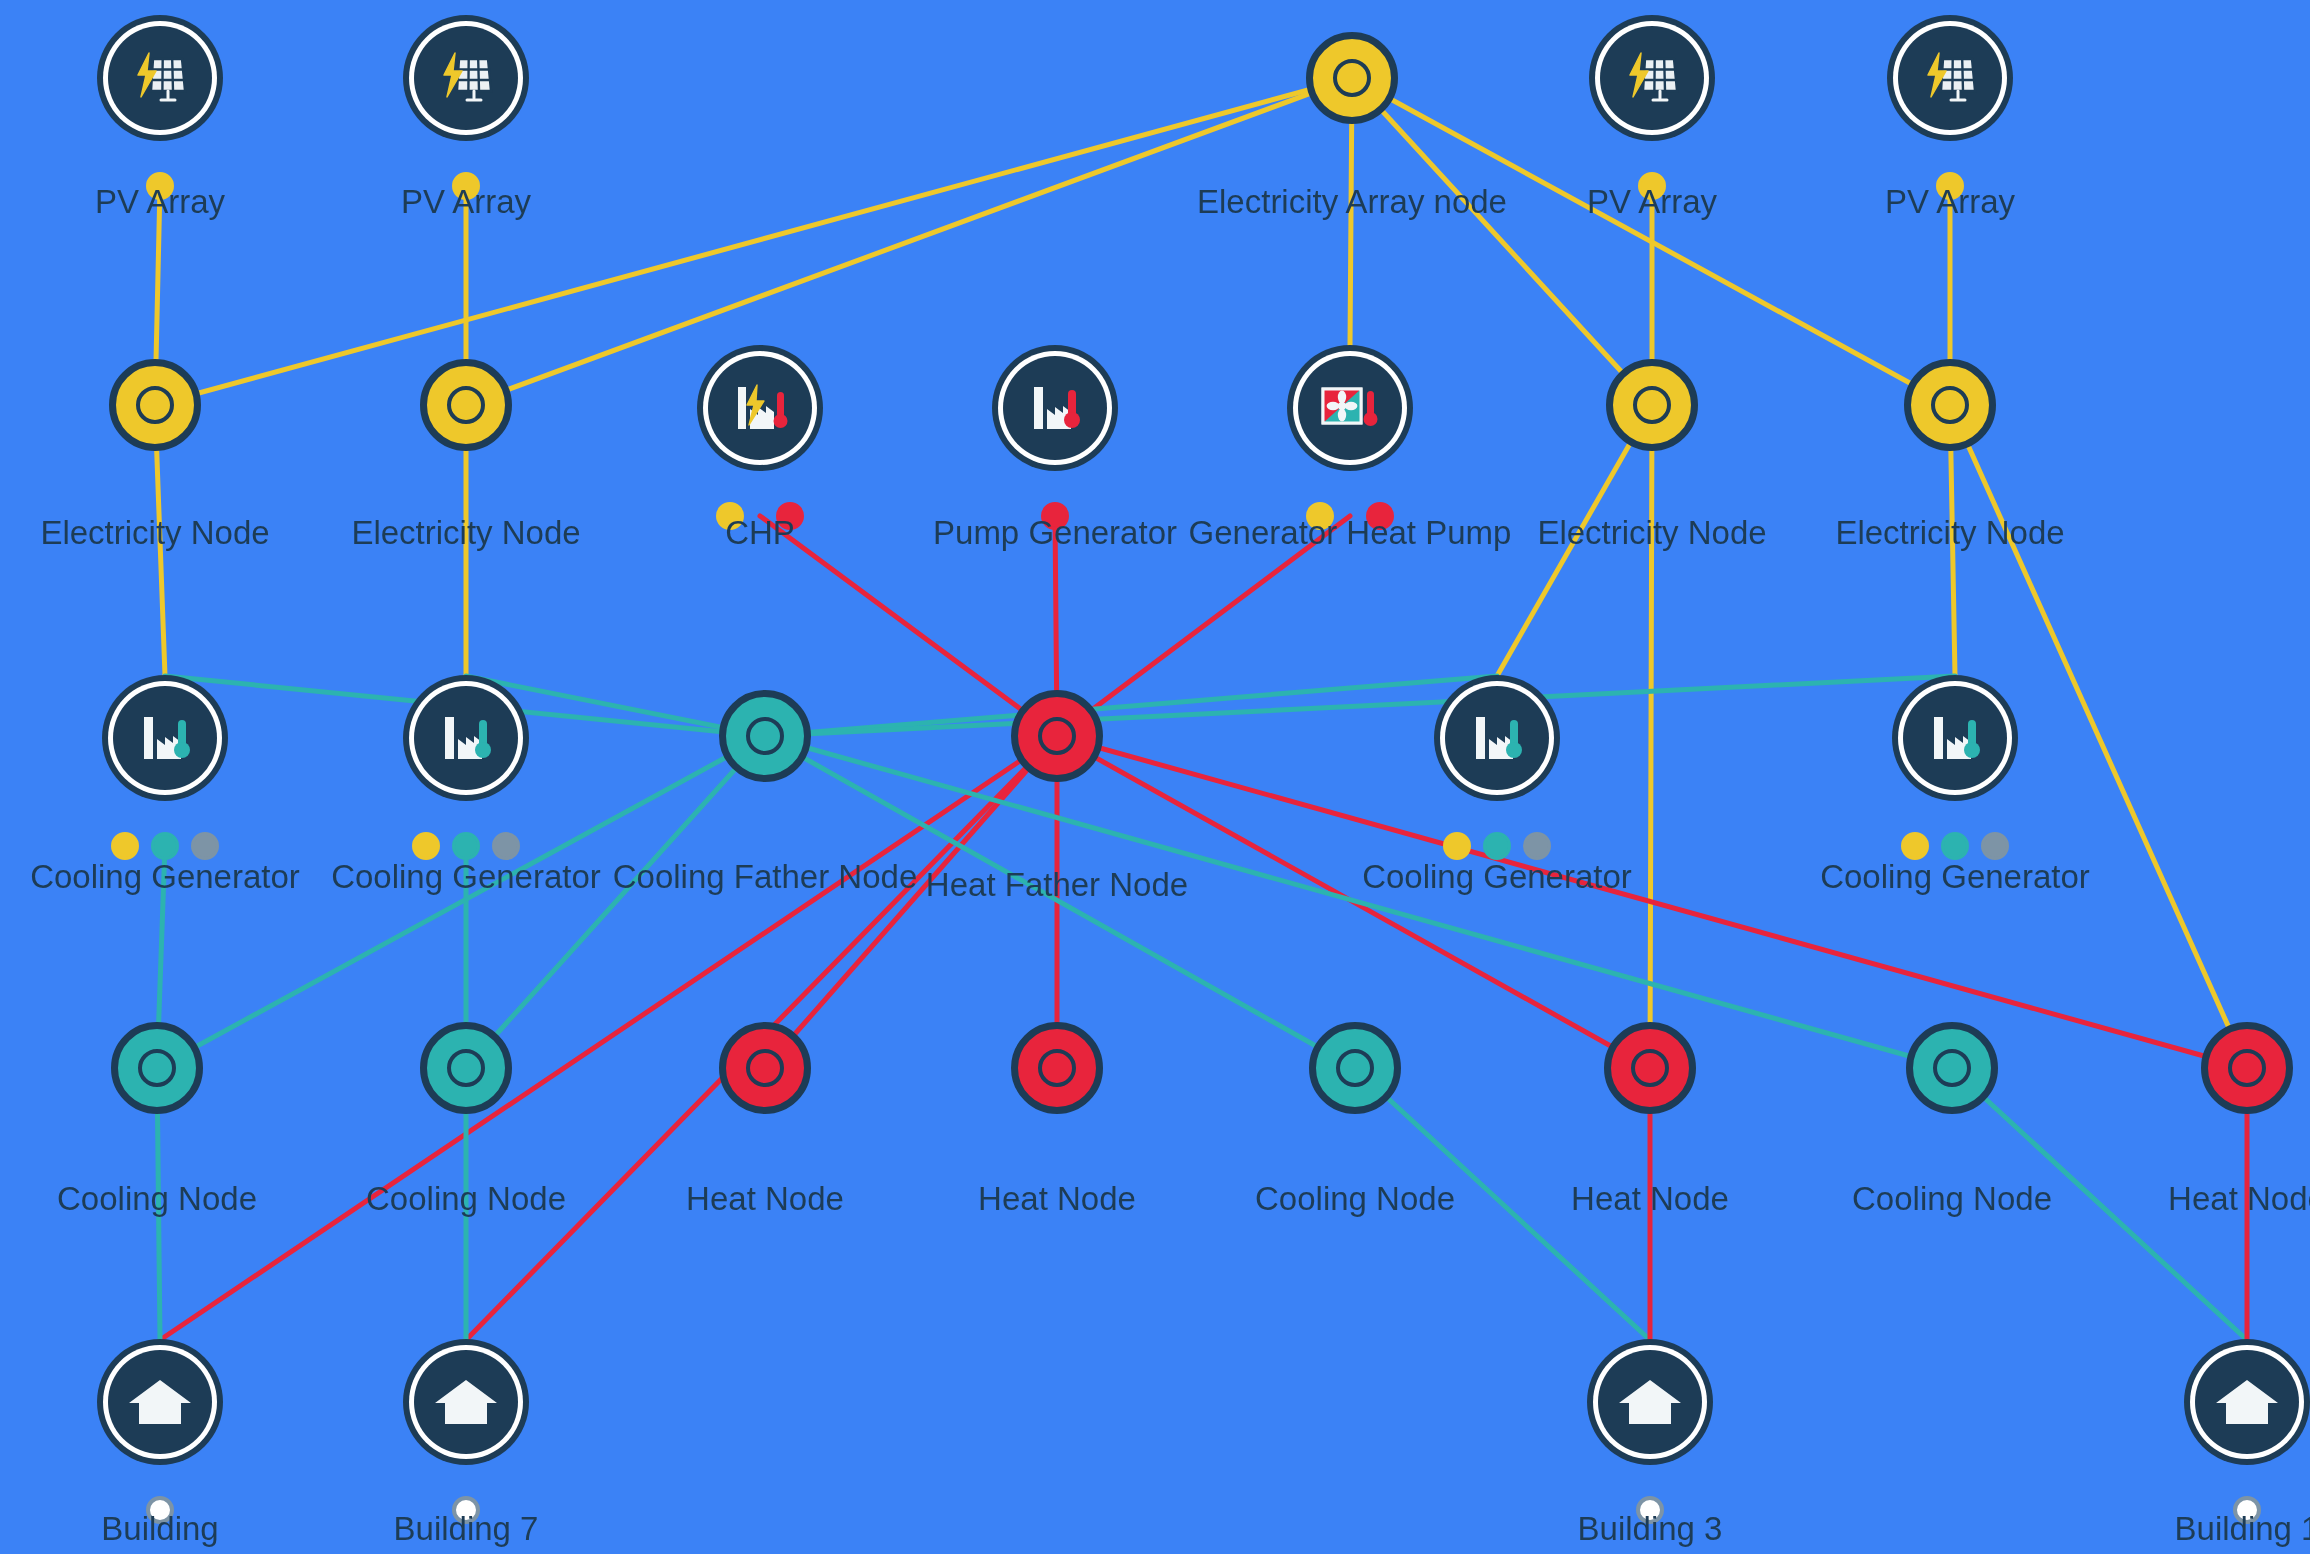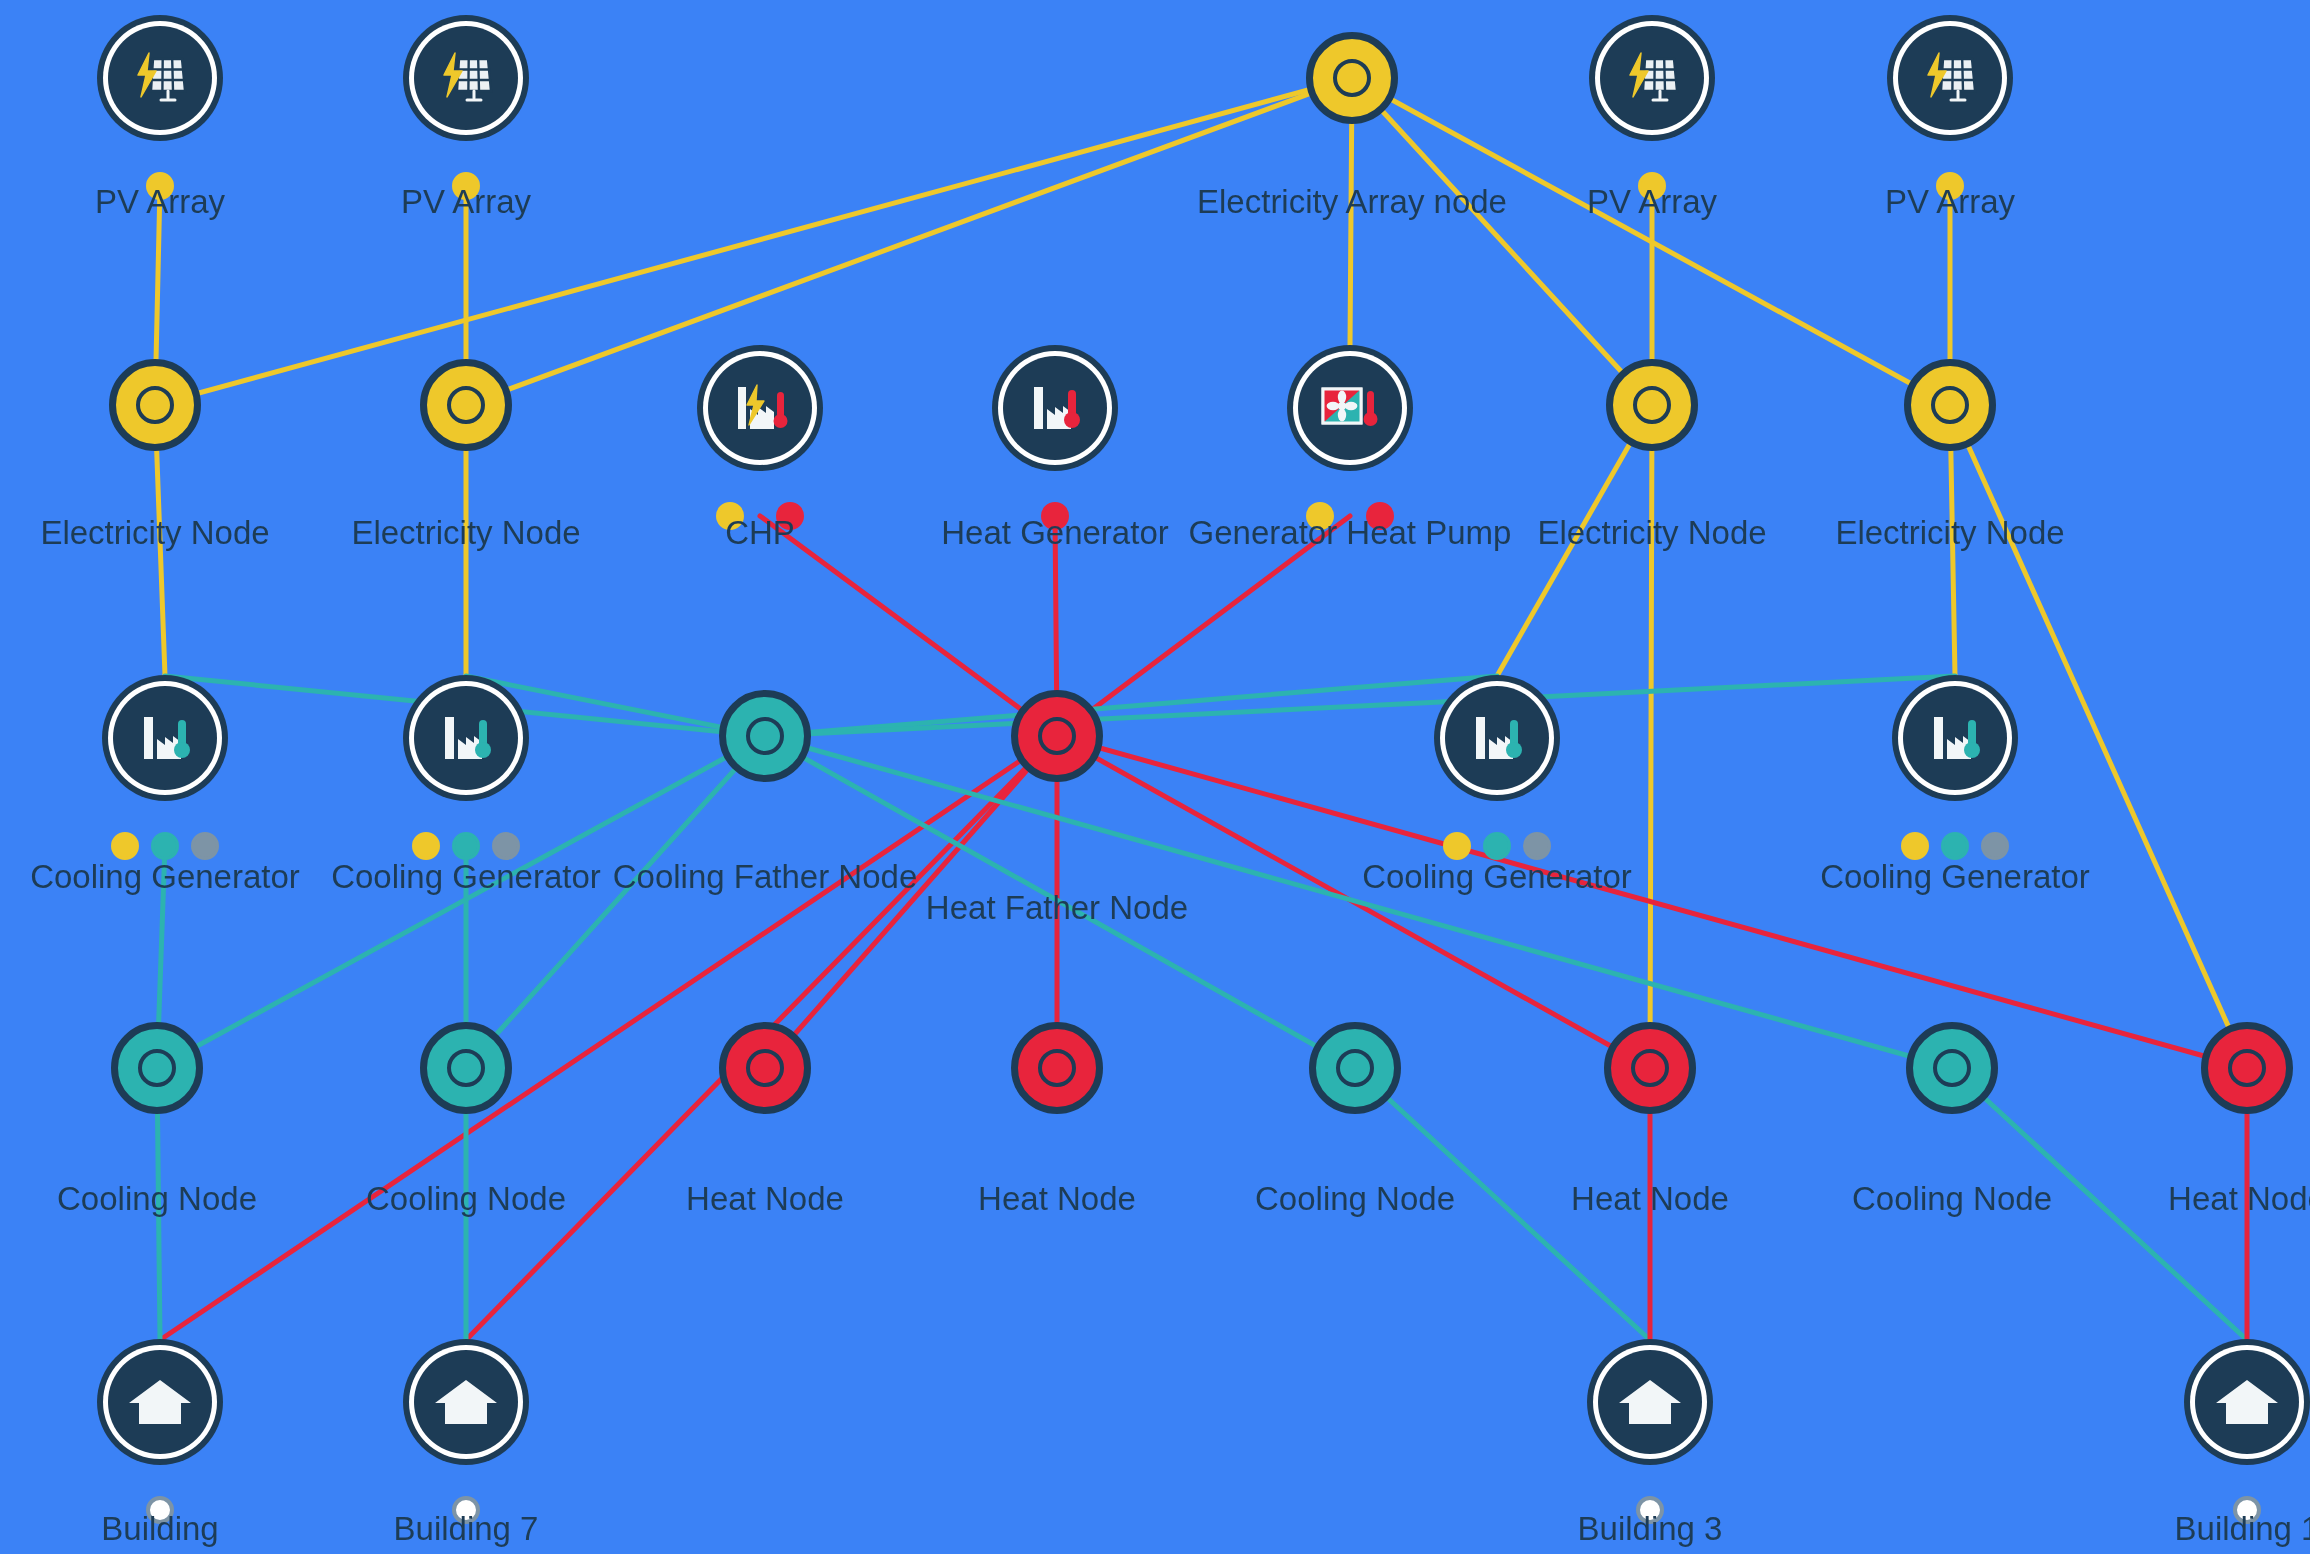--- a/index.html
+++ b/index.html
@@ -370,28 +370,28 @@
     </div>
   <div id="labellayer">
       <div class="lbl" style="left: 160px; top: 185px;">PV Array</div>
       <div class="lbl" style="left: 466px; top: 185px;">PV Array</div>
       <div class="lbl" style="left: 1652px; top: 185px;">PV Array</div>
       <div class="lbl" style="left: 1950px; top: 185px;">PV Array</div>
       <div class="lbl" style="left: 1352px; top: 185px;">Electricity Array node</div>
       <div class="lbl" style="left: 155px; top: 516px;">Electricity Node</div>
       <div class="lbl" style="left: 466px; top: 516px;">Electricity Node</div>
       <div class="lbl" style="left: 760px; top: 516px;">CHP</div>
-      <div class="lbl" style="left: 1055px; top: 516px;">Heat Generator</div>
+      <div class="lbl" style="left: 1055px; top: 516px;">Pump Generator</div>
       <div class="lbl" style="left: 1350px; top: 516px;">Generator Heat Pump</div>
       <div class="lbl" style="left: 1652px; top: 516px;">Electricity Node</div>
       <div class="lbl" style="left: 1950px; top: 516px;">Electricity Node</div>
       <div class="lbl" style="left: 165px; top: 860px;">Cooling Generator</div>
       <div class="lbl" style="left: 466px; top: 860px;">Cooling Generator</div>
       <div class="lbl" style="left: 765px; top: 860px;">Cooling Father Node</div>
-      <div class="lbl" style="left: 1057px; top: 891px;">Heat Father Node</div>
+      <div class="lbl" style="left: 1057px; top: 868px;">Heat Father Node</div>
       <div class="lbl" style="left: 1497px; top: 860px;">Cooling Generator</div>
       <div class="lbl" style="left: 1955px; top: 860px;">Cooling Generator</div>
       <div class="lbl" style="left: 157px; top: 1182px;">Cooling Node</div>
       <div class="lbl" style="left: 466px; top: 1182px;">Cooling Node</div>
       <div class="lbl" style="left: 765px; top: 1182px;">Heat Node</div>
       <div class="lbl" style="left: 1057px; top: 1182px;">Heat Node</div>
       <div class="lbl" style="left: 1355px; top: 1182px;">Cooling Node</div>
       <div class="lbl" style="left: 1650px; top: 1182px;">Heat Node</div>
       <div class="lbl" style="left: 1952px; top: 1182px;">Cooling Node</div>
       <div class="lbl" style="left: 2247px; top: 1182px;">Heat Node</div>

